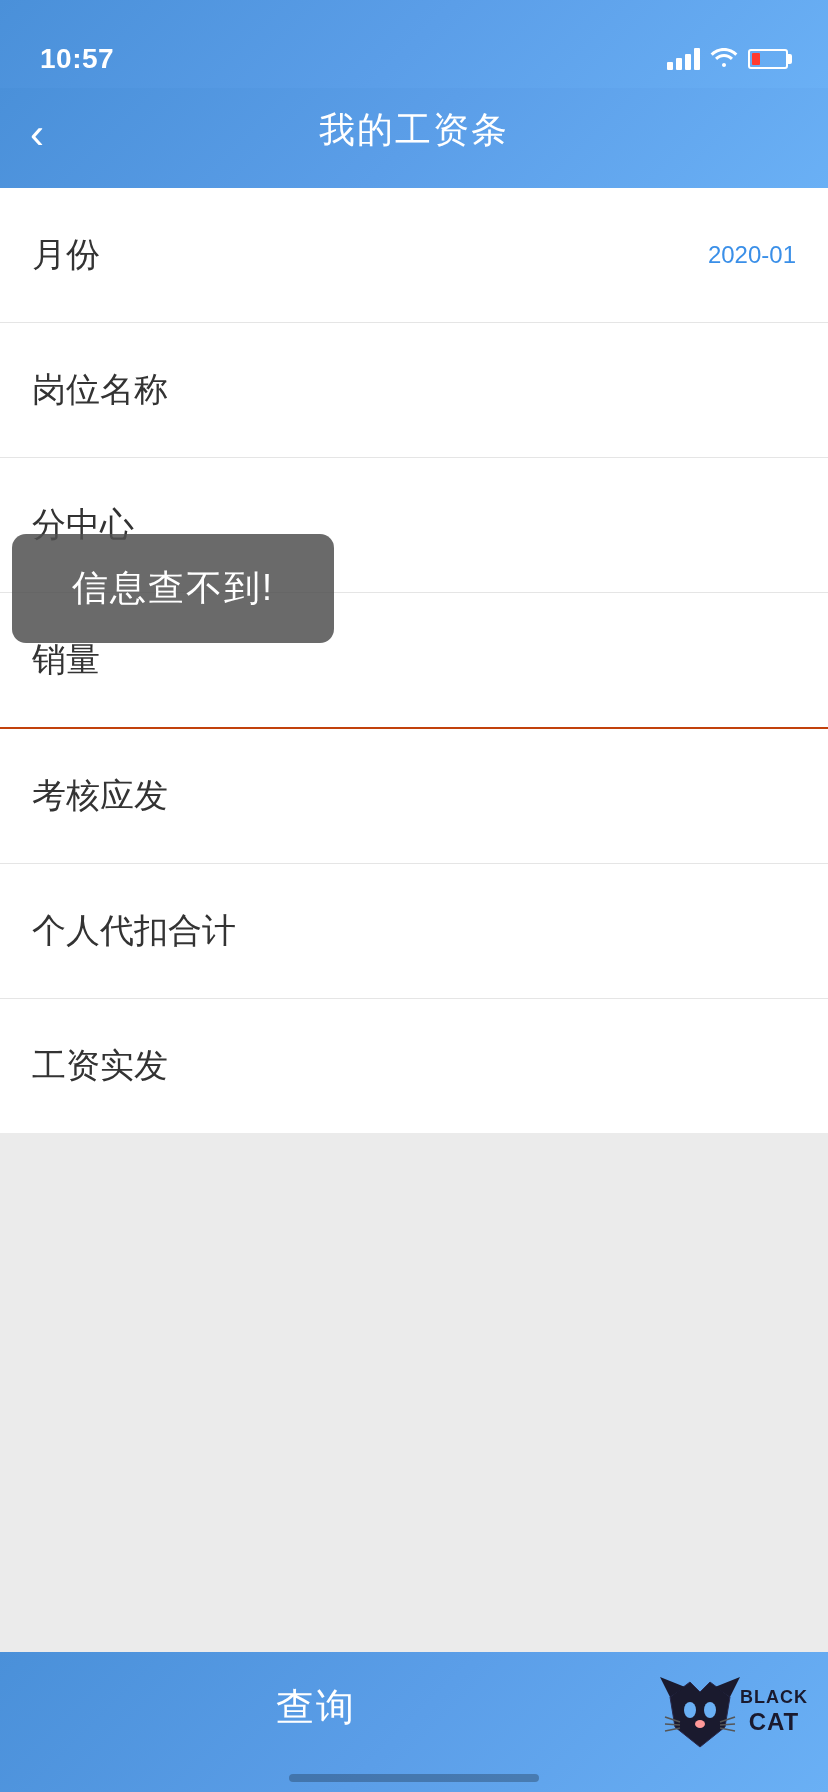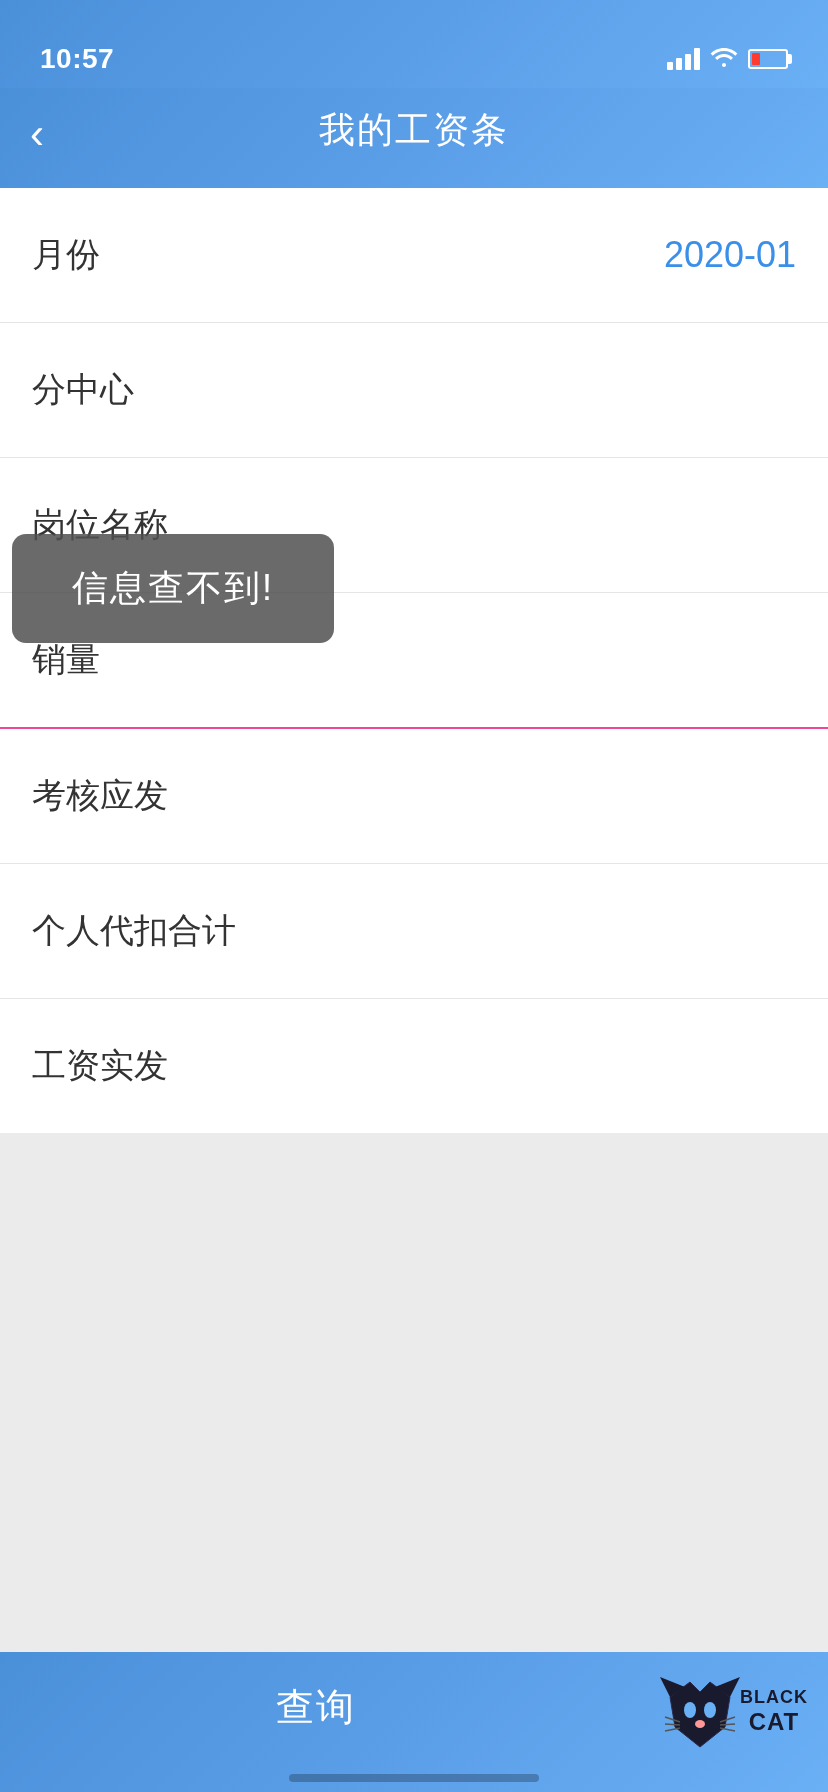--- a/index.html
+++ b/index.html
@@ -120,21 +120,21 @@
       background: white;
       border-bottom: 1px solid #e5e5e5;
       min-height: 110px;
     }
     .form-label {
       font-size: 34px;
       color: #333333;
       font-weight: 400;
     }
     .form-value {
-      font-size: 36px;
+      font-size: 24px;
       color: #3a8fe8;
       font-weight: 400;
     }
 
     
     .toast-overlay {
       position: absolute;
       top: 0;
       left: 12px;
       width: 100%;
@@ -249,28 +249,28 @@
 <div class="content-wrapper">
 
   <div class="content">
 
     <div class="form-row">
       <span class="form-label">月份</span>
       <span class="form-value">2020-01</span>
     </div>
 
     <div class="form-row">
+      <span class="form-label">岗位名称</span>
+    </div>
+
+    <div class="form-row">
       <span class="form-label">分中心</span>
     </div>
 
-    <div class="form-row">
-      <span class="form-label">岗位名称</span>
-    </div>
-
-    <div class="form-row" style="border-bottom: 2px solid #ec4899;">
+    <div class="form-row" style="border-bottom: 2px solid #c2410c;">
       <span class="form-label">销量</span>
     </div>
 
     <div class="form-row">
       <span class="form-label">考核应发</span>
     </div>
 
     <div class="form-row">
       <span class="form-label">个人代扣合计</span>
     </div>

